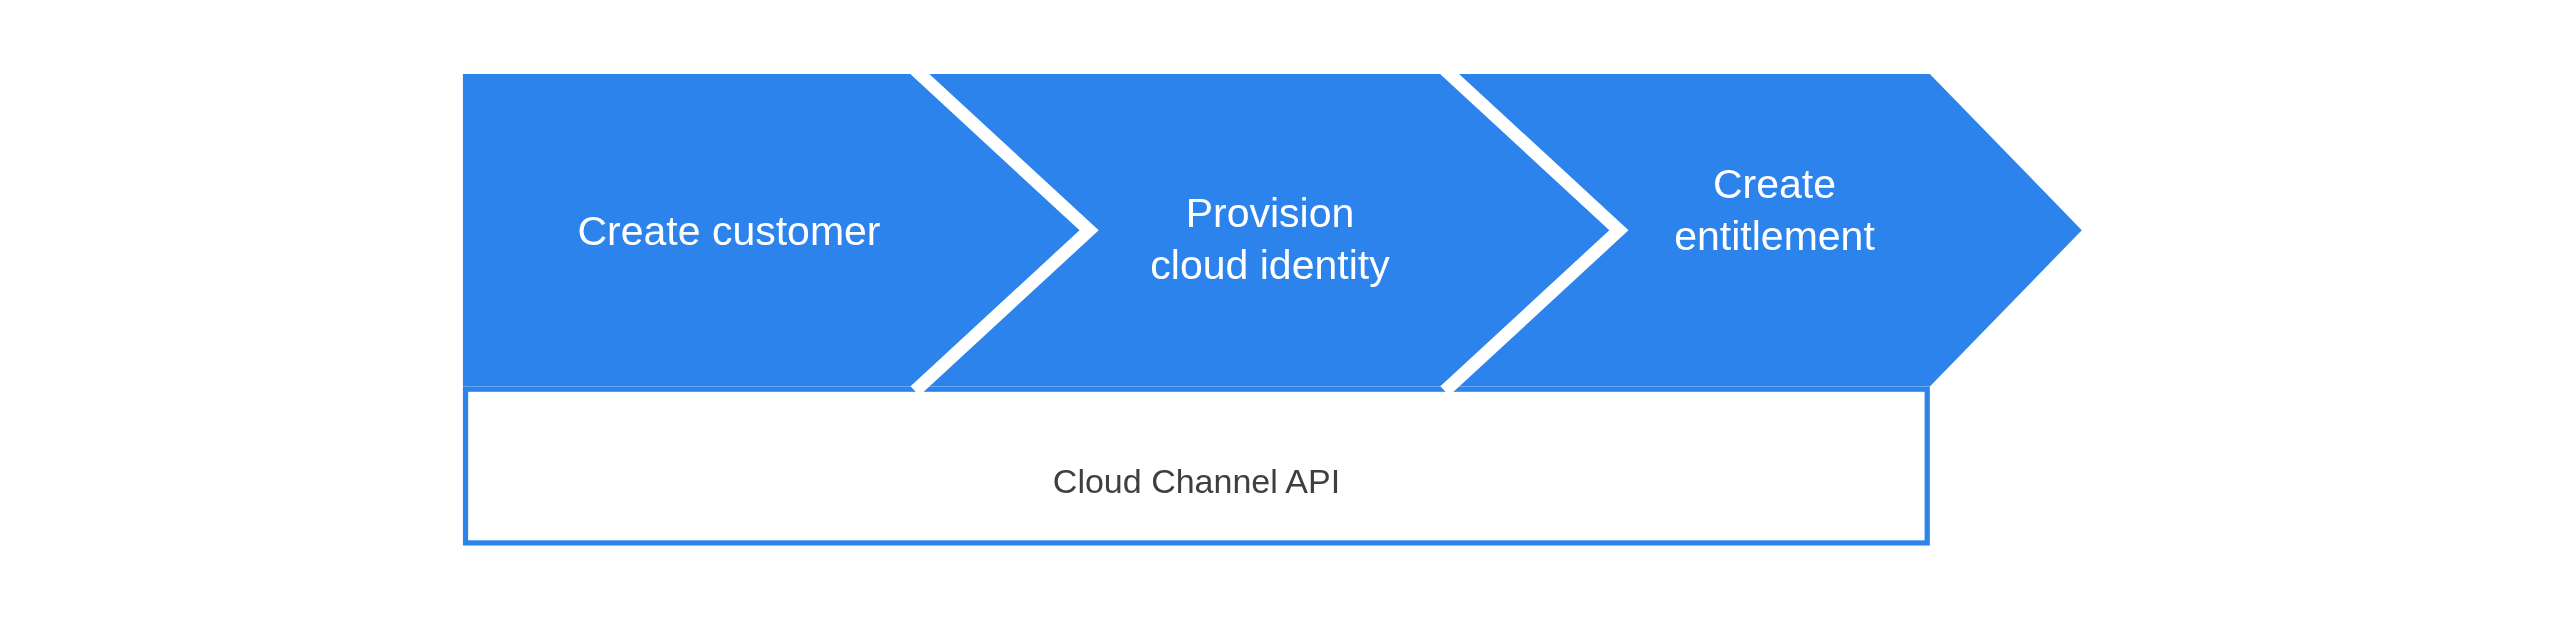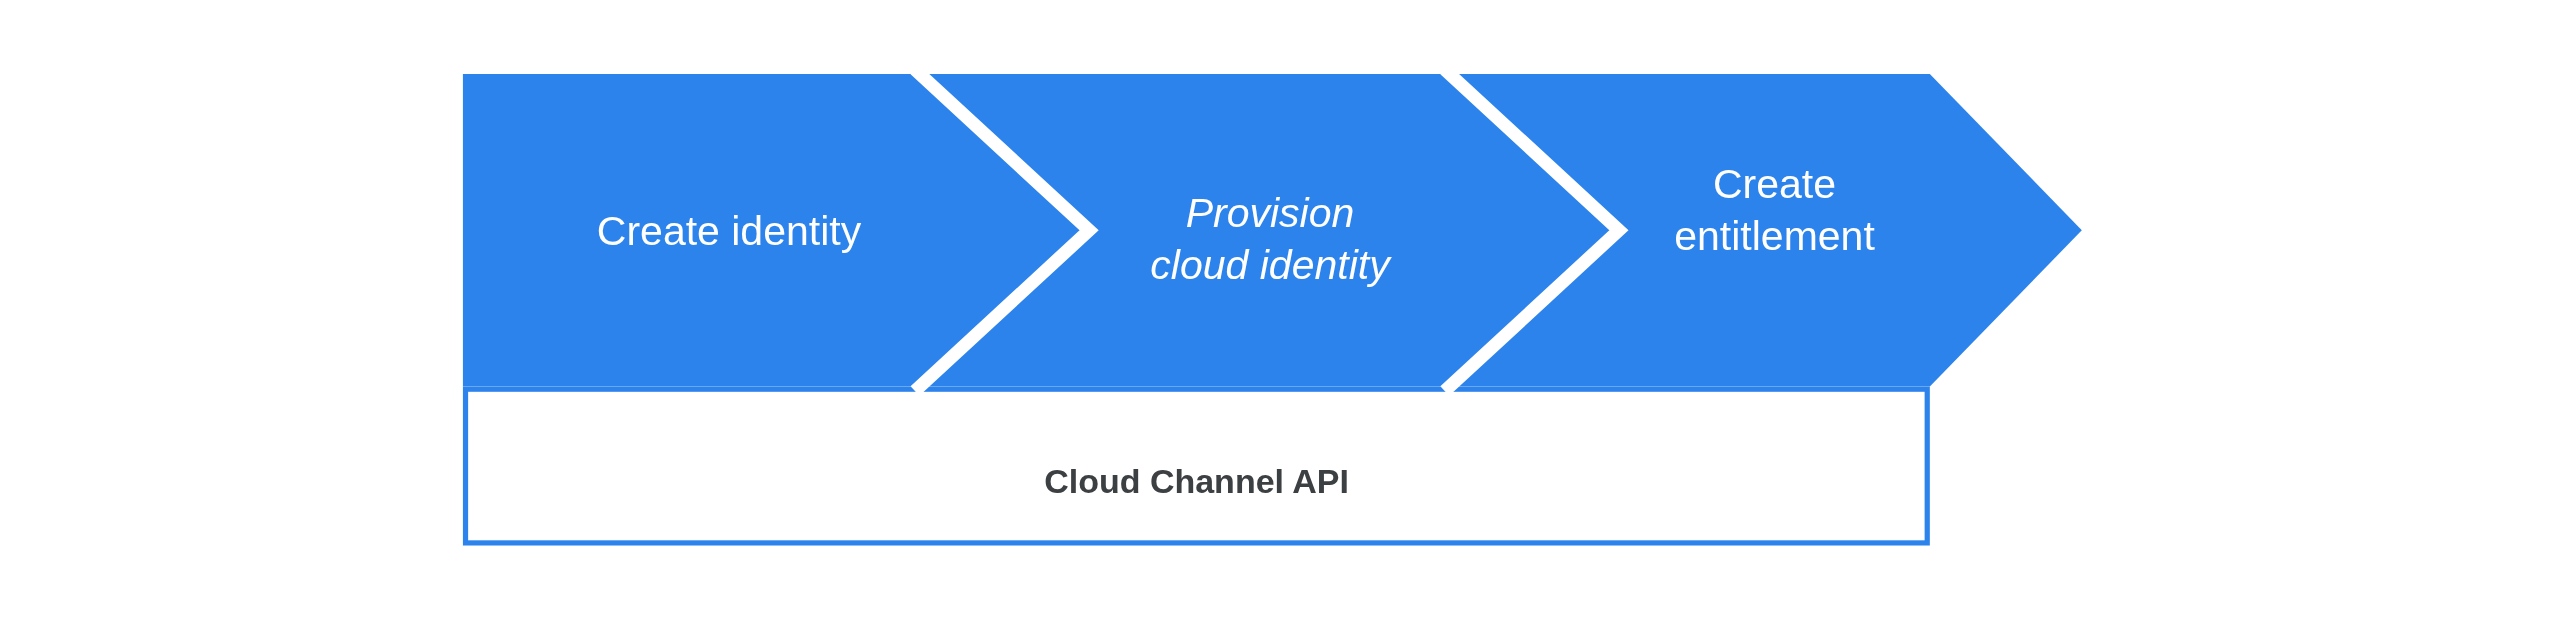--- a/index.html
+++ b/index.html
@@ -32,51 +32,51 @@
     align-items: center;
     justify-content: center;
     text-align: center;
     white-space: pre-line;
     color: var(--step-text);
     font-size: 41px;
     line-height: 52px;
     font-weight: 400;
   }
   .step-label-1 { left: 463px;  top: 74px; width: 532px; height: 313px; }
-  .step-label-2 { left: 1014px; top: 74px; width: 512px; height: 329px; font-style: italic; }
+  .step-label-2 { left: 1014px; top: 74px; width: 512px; height: 329px; }
   .step-label-3 { left: 1543px; top: 74px; width: 463px; height: 271px; }
   .api-label {
     position: absolute;
     left: 463px; top: 386px;
     width: 1467px; height: 190px;
     display: flex;
     align-items: center;
     justify-content: center;
     text-align: center;
     color: var(--api-text);
     font-size: 34px;
-    font-weight: 700;
+    font-weight: 400;
   }
 </style>
 </head>
 <body>
 
 <div class="canvas">
 
   <svg class="diagram-svg" viewBox="0 0 2966 724" xmlns="http://www.w3.org/2000/svg">
 
     <rect x="536" y="448" width="1683" height="177" style="fill:#FFFFFF; stroke:var(--accent); stroke-width:6"></rect>
 
     <polygon points="533,85 2222,85 2397,265 2222,445 533,445" style="fill:var(--accent)"></polygon>
 
     <polyline points="1059,85 1254,265 1059,445" style="fill:none; stroke:#FFFFFF; stroke-width:15; stroke-linecap:square; stroke-linejoin:miter"></polyline>
     <polyline points="1669,85 1864,265 1669,445" style="fill:none; stroke:#FFFFFF; stroke-width:15; stroke-linecap:square; stroke-linejoin:miter"></polyline>
   </svg>
 
-  <div class="step-label step-label-1">Create identity</div>
+  <div class="step-label step-label-1">Create customer</div>
 
   <div class="step-label step-label-2">Provision
 cloud identity</div>
 
   <div class="step-label step-label-3">Create
 entitlement</div>
 
   <div class="api-label">Cloud Channel API</div>
 
 </div>

